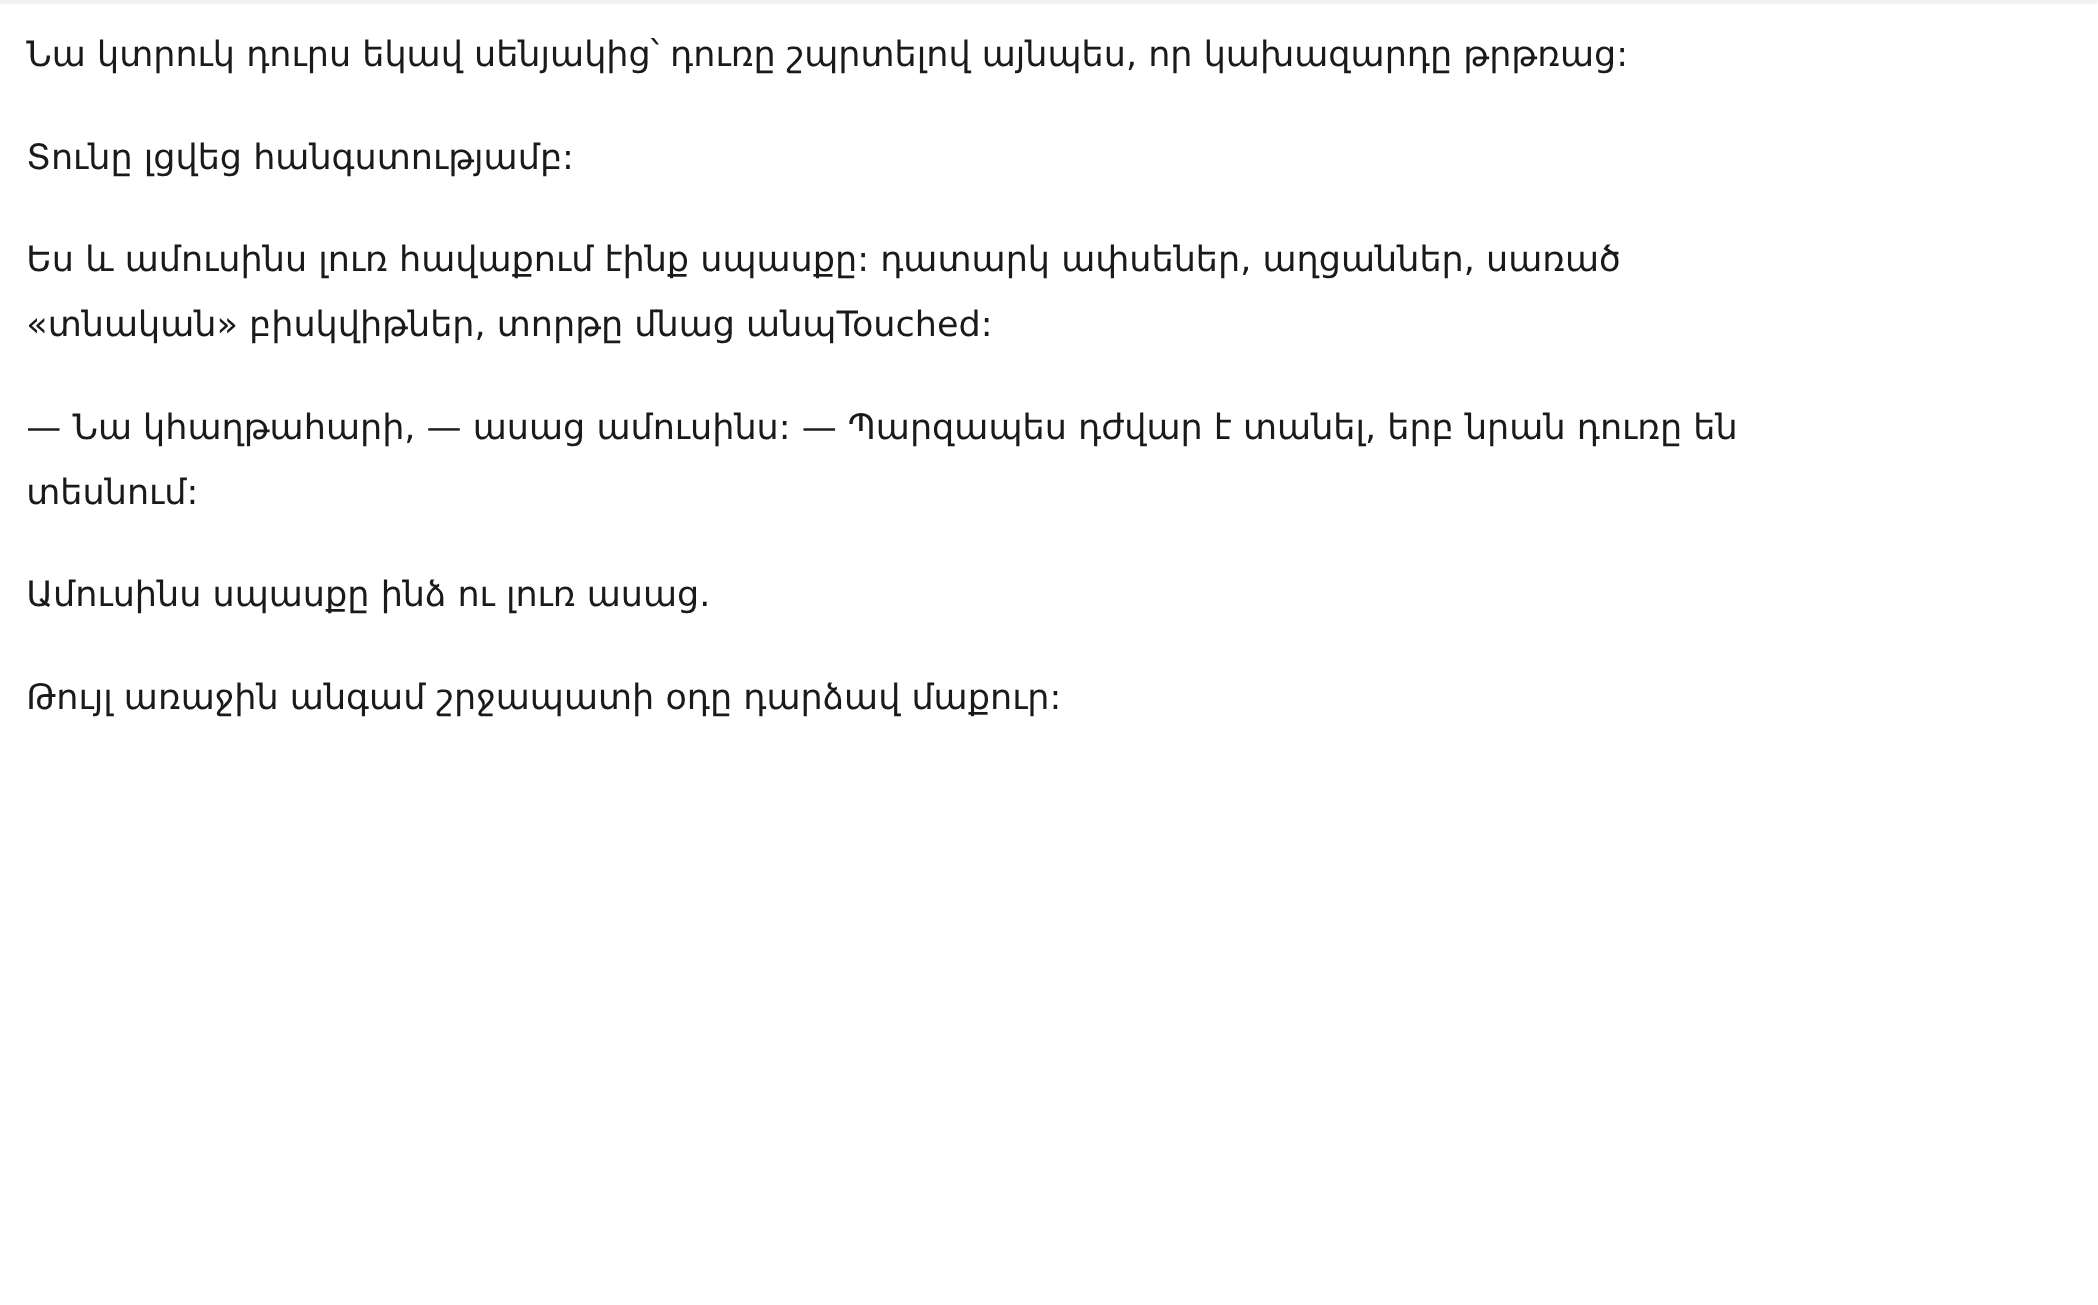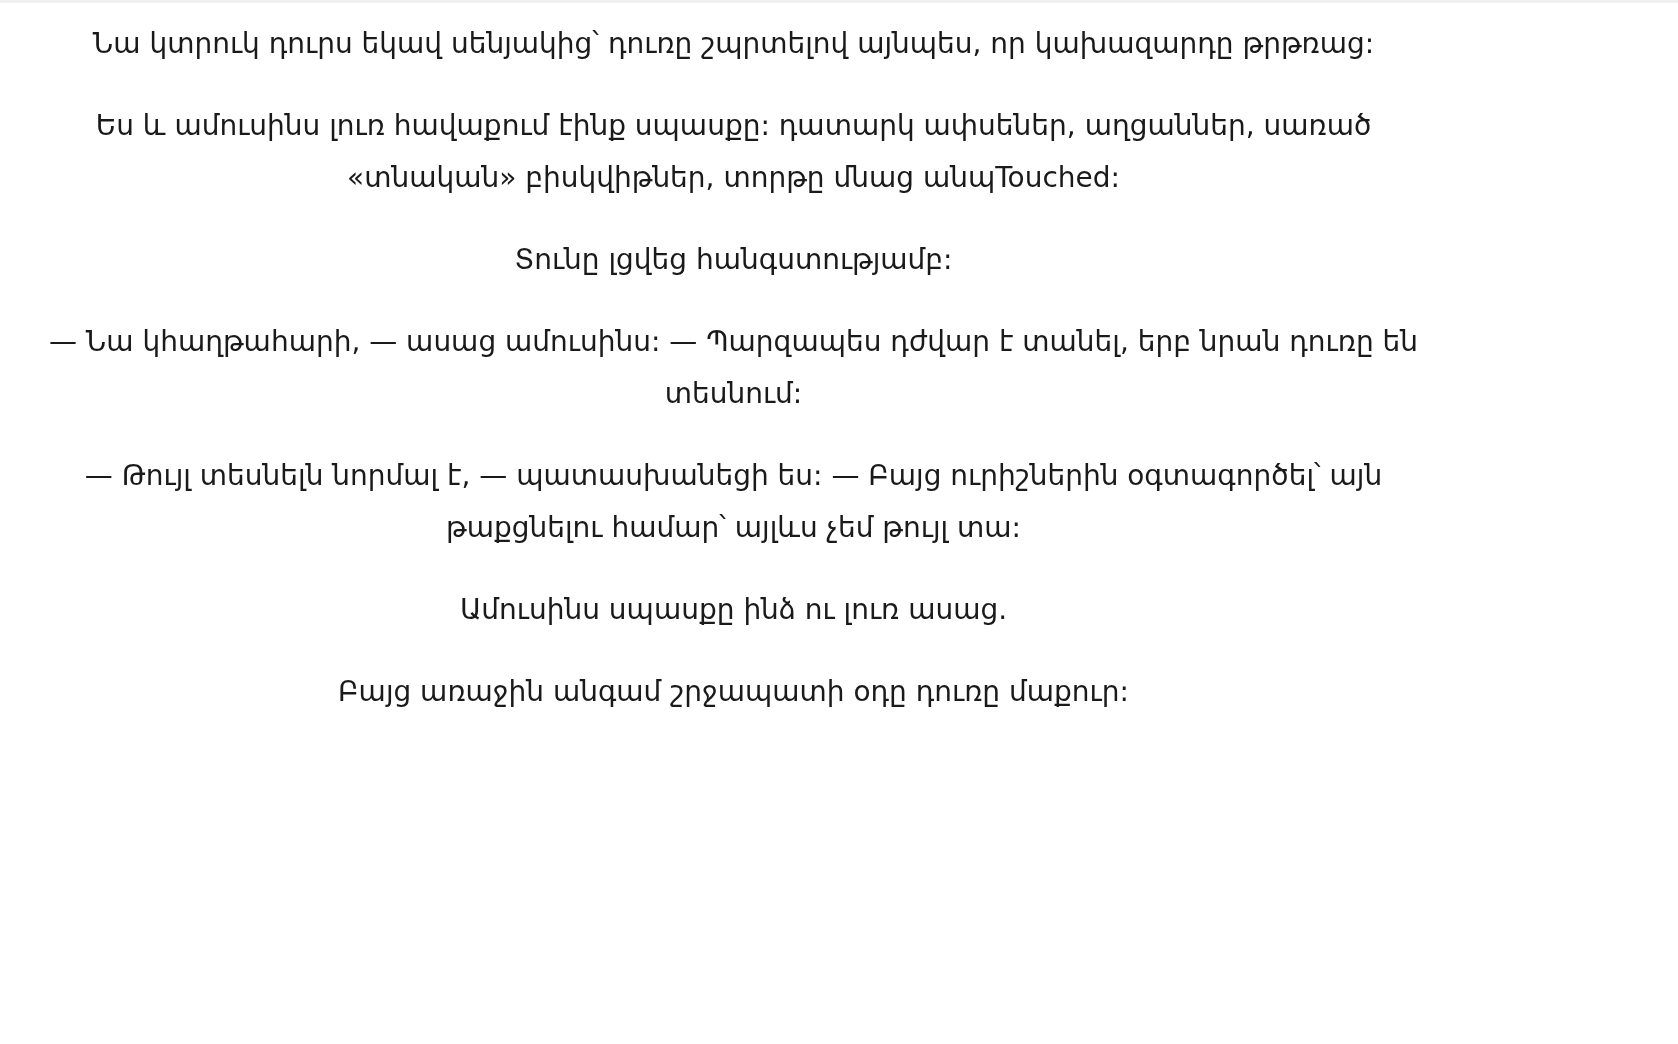--- a/index.html
+++ b/index.html
@@ -17,35 +17,33 @@
   }
   .page {
     box-sizing: border-box;
     width: 1678px;
     padding: 15px 20px 0 21px;
     font-family: "DejaVu Sans", sans-serif;
     color: #1a1a1a;
     font-size: 28px;
     line-height: 52px;
     letter-spacing: 0px;
-    text-align: center;
   }
   .page p {
     margin: 0 0 30px 0;
     max-width: 1425px;
     font-weight: 400;
     text-rendering: optimizeLegibility;
   }
 </style>
 </head>
 <body>
 
 <div class="top-edge"></div>
 
 <div class="page">
   <p>Նա կտրուկ դուրս եկավ սենյակից՝ դուռը շպրտելով այնպես, որ կախազարդը թրթռաց:</p>
+  <p>Տունը լցվեց հանգստությամբ:</p>
   <p>Ես և ամուսինս լուռ հավաքում էինք սպասքը: դատարկ ափսեներ, աղցաններ, սառած «տնական» բիսկվիթներ, տորթը մնաց անպTouched:</p>
-  <p>Տունը լցվեց հանգստությամբ:</p>
   <p>— Նա կհաղթահարի, — ասաց ամուսինս: — Պարզապես դժվար է տանել, երբ նրան դուռը են տեսնում:</p>
-  <p>— Թույլ տեսնելն նորմալ է, — պատասխանեցի ես: — Բայց ուրիշներին օգտագործել՝ այն թաքցնելու համար՝ այլևս չեմ թույլ տա:</p>
   <p>Ամուսինս սպասքը ինձ ու լուռ ասաց.</p>
-  <p>Բայց առաջին անգամ շրջապատի օդը դուռը մաքուր:</p>
+  <p>Թույլ առաջին անգամ շրջապատի օդը դարձավ մաքուր:</p>
 </div>
 
 </body></html>

